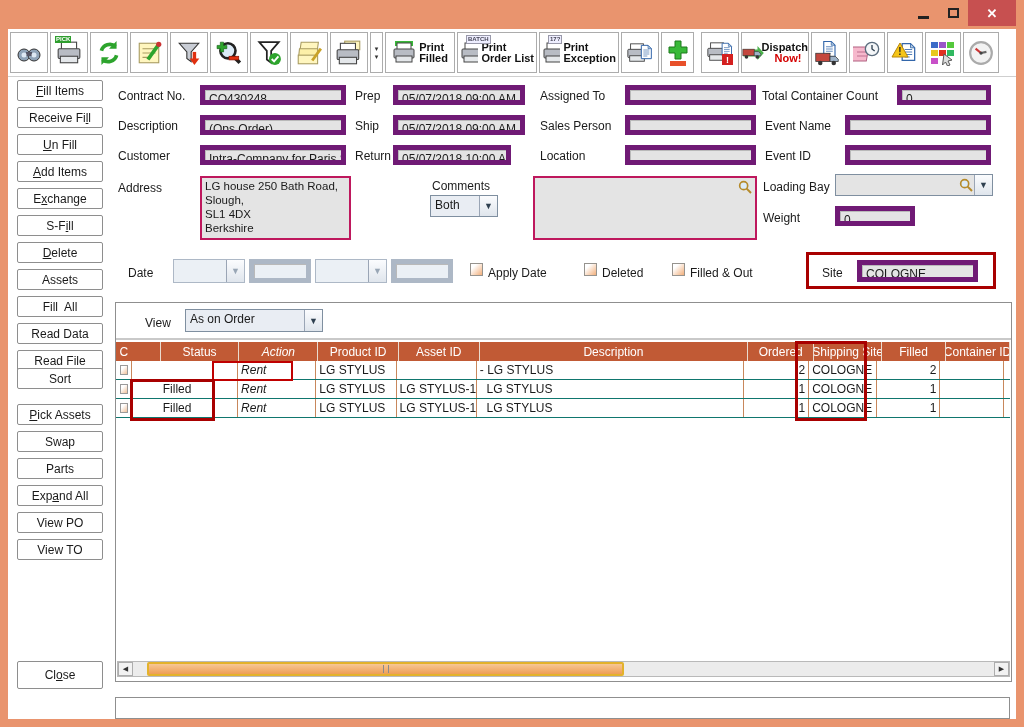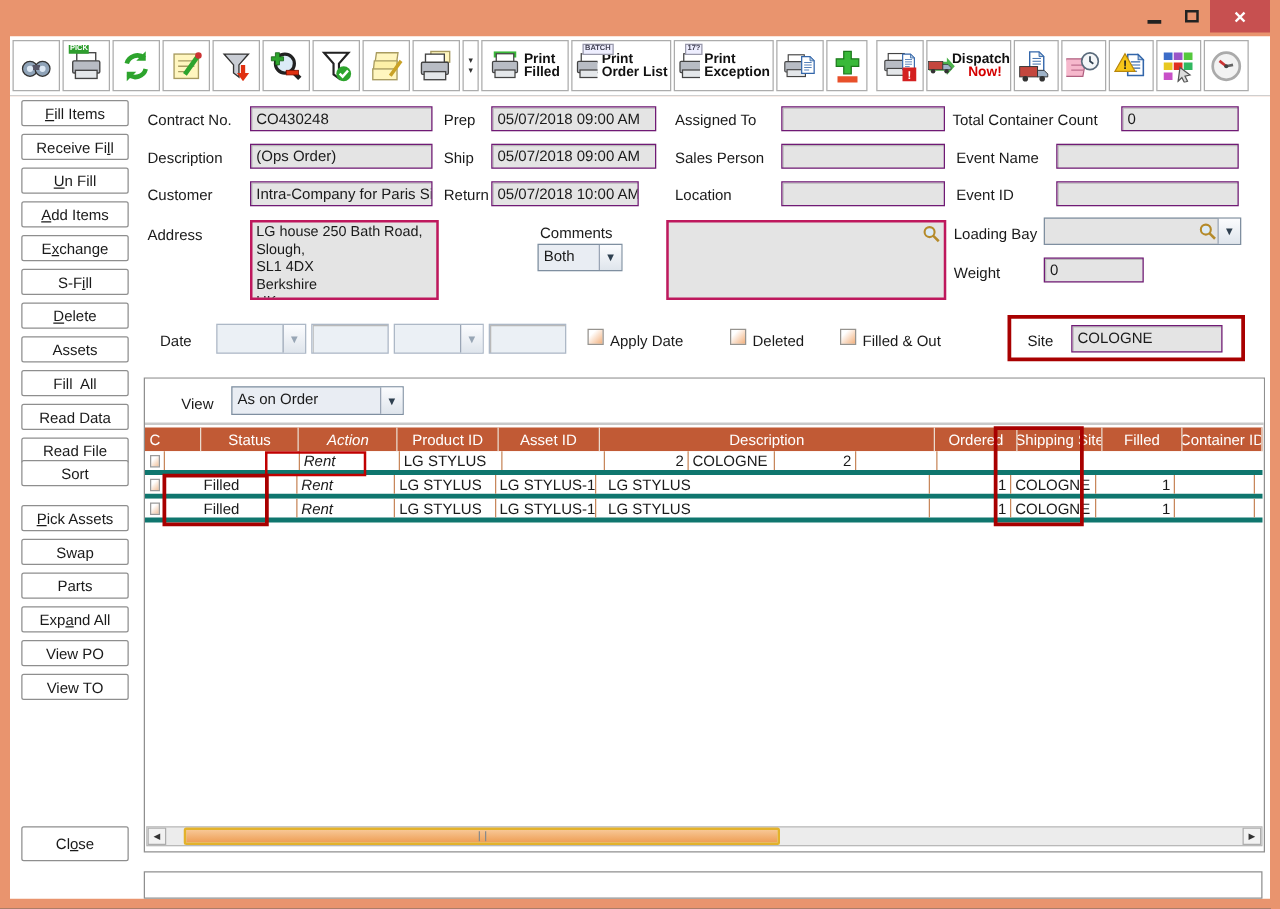--- a/index.html
+++ b/index.html
@@ -32,21 +32,21 @@
   .gap { margin-left:5px; }
   .ddstrip { width:13px; height:41px; font-size:7px; color:#333; line-height:8px; display:flex; flex-direction:column; align-items:center; justify-content:center; border:1px solid #ACACAC;}
   
   .client { position:absolute; left:8px; top:77px; width:1008px; height:642px; background:#fff; }
   
   .sbtn { position:absolute; left:17px; width:86px; height:21px; background:#fff; border:1px solid #8E8E8E;
     border-radius:2px; display:flex; align-items:center; justify-content:center; font-size:12px; white-space:pre; }
   .sbtn .u { text-decoration:underline; }
   
   .lbl { position:absolute; font-size:12px; color:#1a1a1a; white-space:nowrap; }
-  .field { position:absolute; background:#E4E4E4; border:1px solid #701a75;
+  .field { position:absolute; background:#E4E4E4; border:5px solid #701a75;
     box-shadow:inset 1px 1px 0 #b9b9b9; padding:2px 4px; font-size:12px; overflow:hidden; white-space:nowrap; height:20px; }
   .memo { position:absolute; background:#E4E4E4; border:2px solid #be185d; padding:1px 3px; font-size:11.5px;
     line-height:14px; white-space:pre-line; overflow:hidden; }
   .combo { position:absolute; display:flex; height:22px; border:1px solid #7F8FA0; background:#E9EDF3; }
   .combo .val { flex:1; padding:2px 4px; font-size:12px; overflow:hidden; white-space:nowrap;}
   .combo .btn { width:18px; border-left:1px solid #9AA5B5; background:linear-gradient(#FBFCFE,#DFE5EC);
     display:flex; align-items:center; justify-content:center; font-size:9px; color:#2F4050; }
   .combo.disabled { background:#EBF0F5; border-color:#ADB8C6; }
   .combo.disabled .btn { color:#98A6B5; }
   .mag { position:absolute; width:16px; height:16px; }
@@ -58,21 +58,21 @@
     background:linear-gradient(135deg,#ffffff 25%,#F2AF7B); }
   
   .panel { position:absolute; left:115px; top:302px; width:897px; height:380px; border:1px solid #8F8F8F; background:#fff; }
   .viewrow { position:absolute; left:116px; top:303px; width:895px; height:37px; border-bottom:2px solid #C9C9C9; background:#fff;}
   
   .grid { position:absolute; left:116px; top:342px; width:894px; }
   .thead { display:flex; background:#C15A35; color:#fff; height:19px; }
   .th { border-left:1px solid #EADBCF; display:flex; align-items:center; justify-content:center;
     font-size:12px; overflow:hidden; white-space:nowrap; }
   .th:first-child { border-left:none; }
-  .tr { display:flex; height:19px; background:#fff; border-bottom:4px solid #0f766e; }
+  .tr { display:flex; height:19px; background:#fff; border-bottom:1px solid #0f766e; }
   .td { border-right:1px solid #C8875B; font-size:12px; display:flex; align-items:center;
     padding:0 3px; overflow:hidden; white-space:pre; }
   .td.r { justify-content:flex-end; }
   .w-c{width:16px;} .w-status{width:80px;margin-left:28px;} .w-action{width:80px;font-style:italic;} .w-pid{width:82px;} .w-aid{width:82px;}
   .w-desc{width:273px;} .w-ord{width:67px;} .w-ship{width:69px;} .w-fill{width:65px;} .w-cid{width:65px;} .w-x{flex:1; border-right:none;}
   .rowcb { width:10px; height:10px; border:1px solid #9A9A9A; background:linear-gradient(135deg,#fff 30%,#F0C09A); margin-left:1px;}
   
   .hl { position:absolute; border:3px solid #A80000; pointer-events:none; }
   .hl2 { position:absolute; border:2px solid #C00000; pointer-events:none; }
   
@@ -431,20 +431,21 @@
       <div class="th w-fill">Filled</div>
       <div class="th w-cid">Container ID</div>
       <div class="th w-x"></div>
     </div>
     <div class="tr">
       <div class="td w-c"><div class="rowcb"></div></div>
       <div class="td w-status"></div>
       <div class="td w-action">Rent</div>
       <div class="td w-pid">LG STYLUS</div>
       <div class="td w-aid"></div>
+      <div class="td w-desc">- LG STYLUS</div>
       <div class="td w-ord r">2</div>
       <div class="td w-ship">COLOGNE</div>
       <div class="td w-fill r">2</div>
       <div class="td w-cid"></div>
       <div class="td w-x"></div>
     </div>
     <div class="tr">
       <div class="td w-c"><div class="rowcb"></div></div>
       <div class="td w-status">Filled</div>
       <div class="td w-action">Rent</div>

